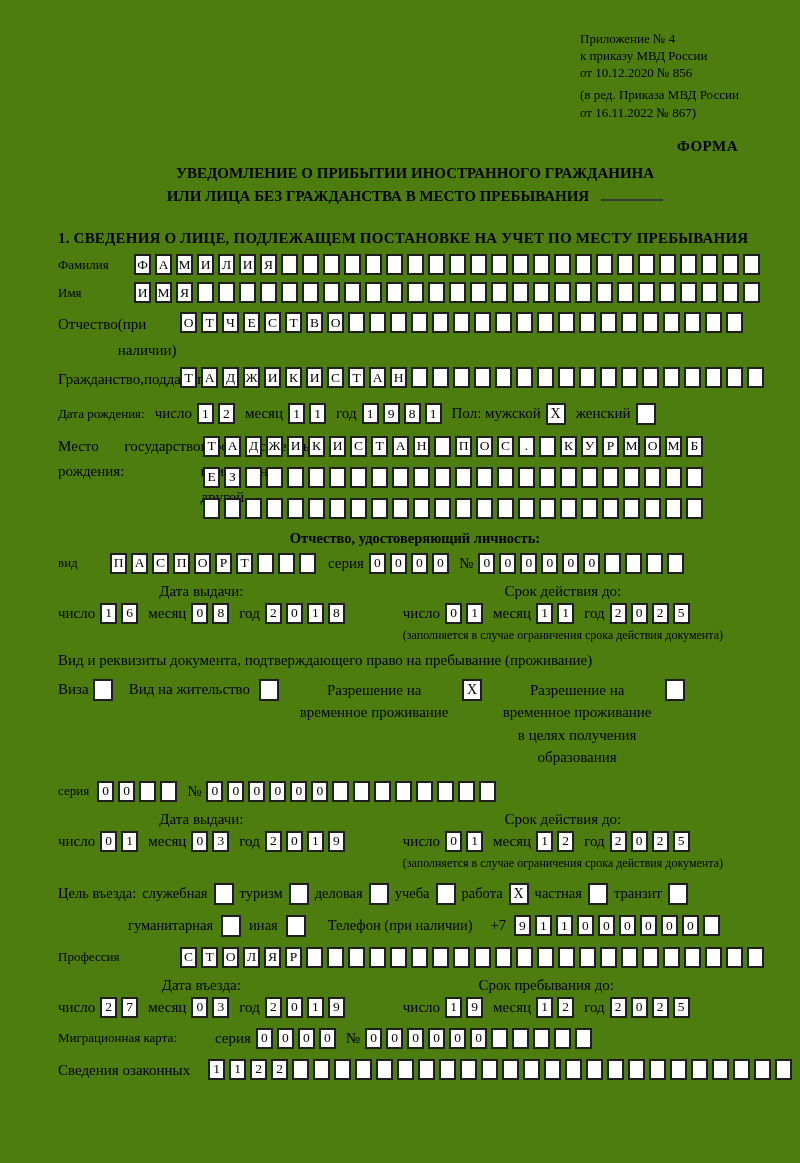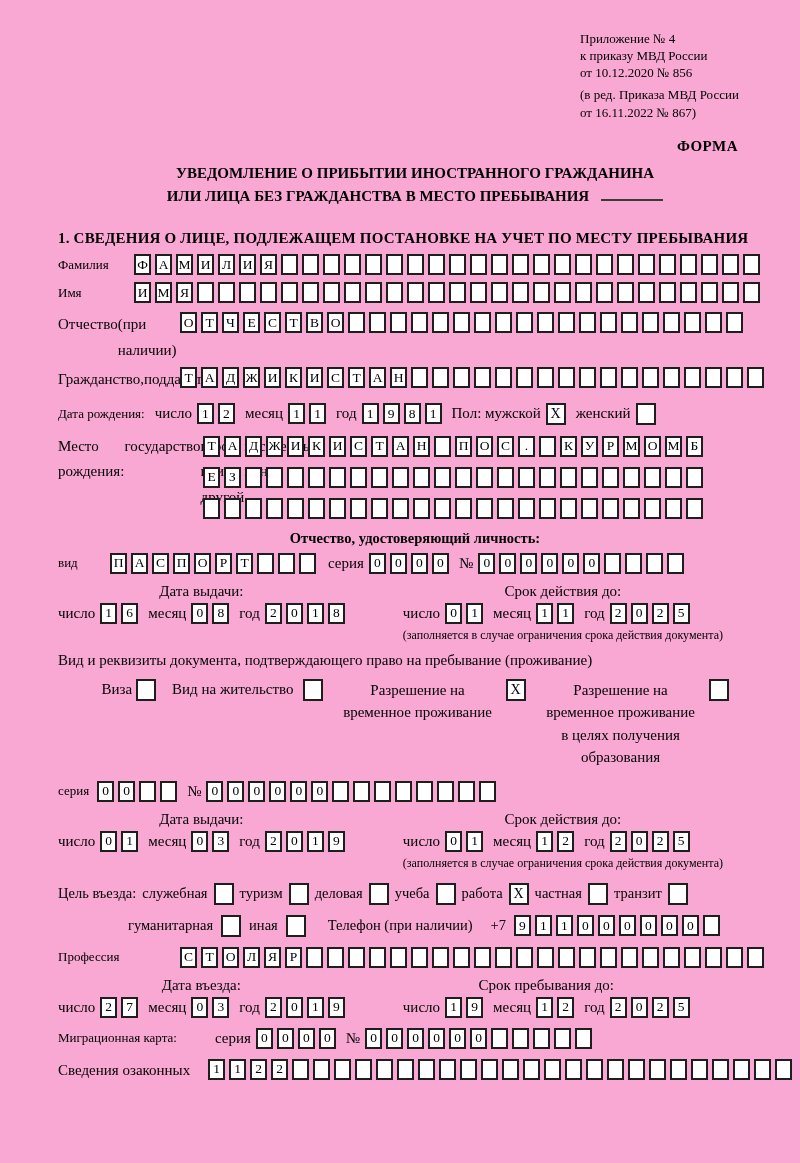--- a/index.html
+++ b/index.html
@@ -1,17 +1,17 @@
 <!DOCTYPE html>
 <html><head>
 <meta charset="utf-8">
 <style>
   html,body{margin:0;padding:0;background:#fff;}
   .page{
-    width:800px;height:1163px;box-sizing:border-box;background:#f9a8d4;color:#000;
+    width:800px;height:1163px;box-sizing:border-box;background:#4d7c0f;color:#000;
     font-family:"Liberation Serif","DejaVu Serif",serif;
     padding:30px 28px 0 58px;overflow:hidden;position:relative;
   }
   .appendix{margin-left:auto;width:192px;font-size:13px;line-height:1.32;}
   .appendix .grp2{margin-top:5px;}
   .forma{font-weight:bold;text-align:right;margin:17px 34px 0 0;font-size:15px;letter-spacing:.5px;}
   .title{text-align:center;font-weight:bold;font-size:15px;margin-top:7px;line-height:1.55;}
   .blank{display:inline-block;width:62px;border-bottom:2px solid #3a3a3a;margin-left:12px;height:13px;}
   .sec{font-weight:bold;font-size:15px;margin-top:22px;letter-spacing:.2px;white-space:nowrap;}
   .row{display:flex;align-items:center;margin-top:7px;}
@@ -26,21 +26,21 @@
   .lblstack{display:flex;flex-direction:row;font-size:15px;line-height:1.7;flex-shrink:0;}
   .cellstack{display:flex;flex-direction:column;gap:10px;padding-top:2px;}
   .center-b{font-weight:bold;text-align:center;font-size:14.5px;margin-top:11px;}
   .dates{display:flex;margin-top:9px;}
   .dcol{display:flex;flex-direction:column;width:max-content;}
   .dcol.leftc{margin-right:58px;}
   .dhead{font-size:15px;text-align:center;}
   .dline{display:flex;align-items:center;margin-top:3px;}
   .dnote{font-size:12px;margin-top:4px;text-align:center;white-space:nowrap;}
   .line{font-size:15px;margin-top:9px;}
-  .optrow{display:flex;align-items:flex-start;margin-top:10px;gap:16px;font-size:15px;justify-content:center;}
+  .optrow{display:flex;align-items:flex-start;margin-top:10px;gap:16px;font-size:15px;}
   .opt{display:flex;align-items:center;gap:9px;}
   .opt.topal{align-items:flex-start;}
   .optxt{width:158px;text-align:center;line-height:1.5;}
   .prow{display:flex;align-items:center;margin-top:12px;font-size:14.5px;gap:6px;white-space:nowrap;}
   .indent70{margin-left:70px;}
   .ml12{margin-left:12px;}
 </style>
 </head>
 <body>
 

